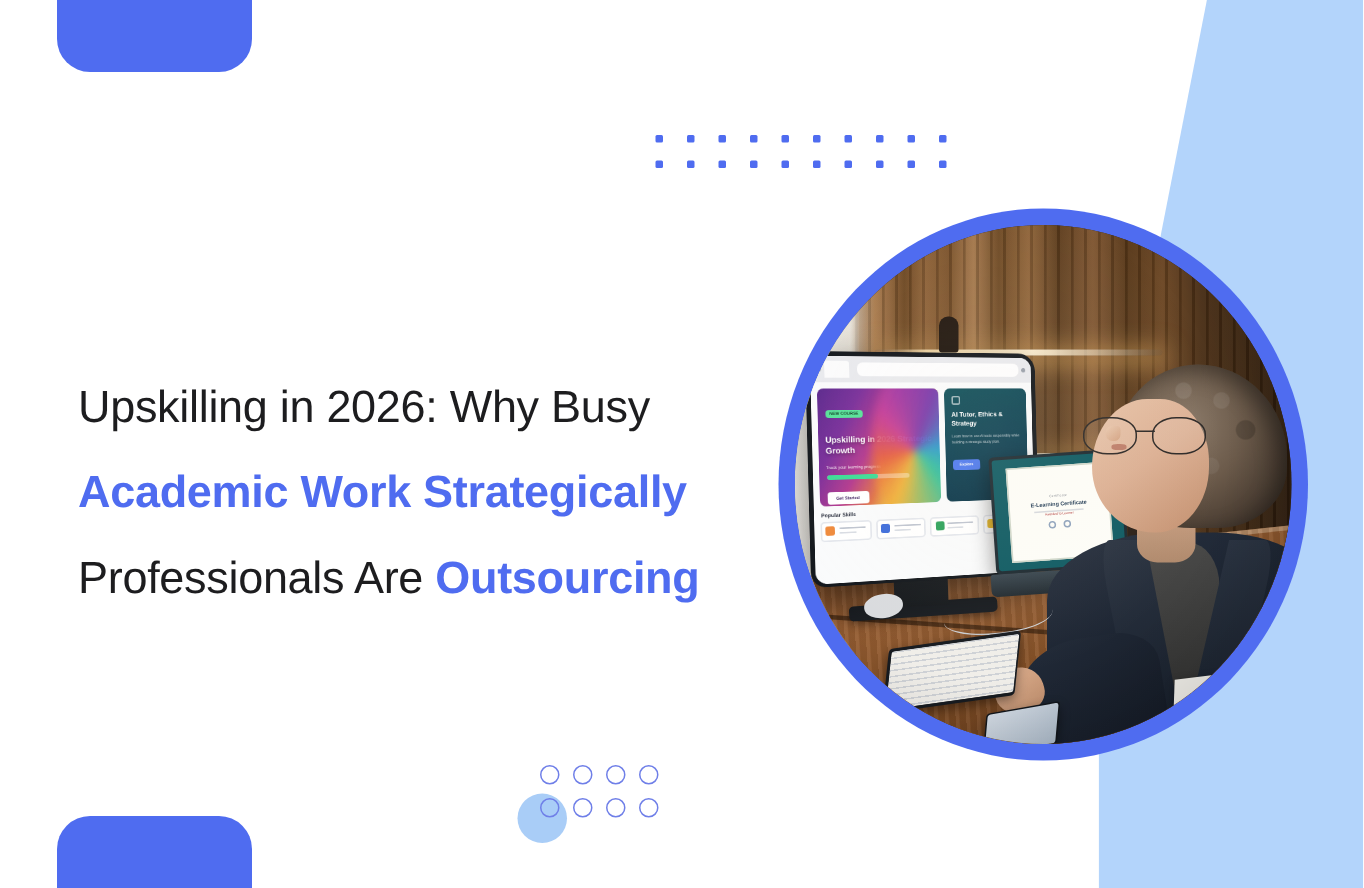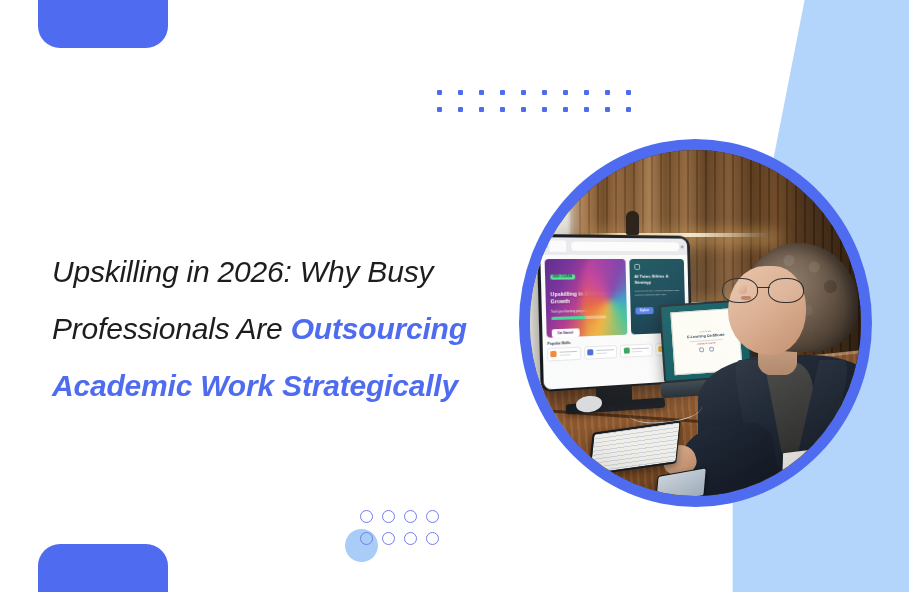--- a/index.html
+++ b/index.html
@@ -51,21 +51,20 @@
     width:470px;
     z-index:5;
   }
   .headline .line {
     font-size:30px;
     line-height:57px;
     letter-spacing:-0.2px;
     color:#1d1d1f;
     font-weight:400;
     white-space:nowrap;
-    font-style:italic;
   }
   .headline .accent {
     color:#4f6cf0;
     font-weight:bold;
   }
 
   
   .dot-grid {
     position:absolute;
     left:437px; top:90px;
@@ -589,22 +588,22 @@
     <i></i>
       <i></i>
     <i></i>
       <i></i>
     <i></i>
       <i></i>
   </div>
 
   <div class="headline">
     <div class="line">Upskilling in 2026: Why Busy</div>
+    <div class="line accent">Academic Work Strategically</div>
     <div class="line"><span>Professionals Are </span><span class="accent">Outsourcing</span></div>
-    <div class="line accent">Academic Work Strategically</div>
   </div>
 
   <div class="circle-blob"></div>
   <div class="circle-grid">
     <i></i>
       <i></i>
     <i></i>
       <i></i>
     <i></i>
       <i></i>

